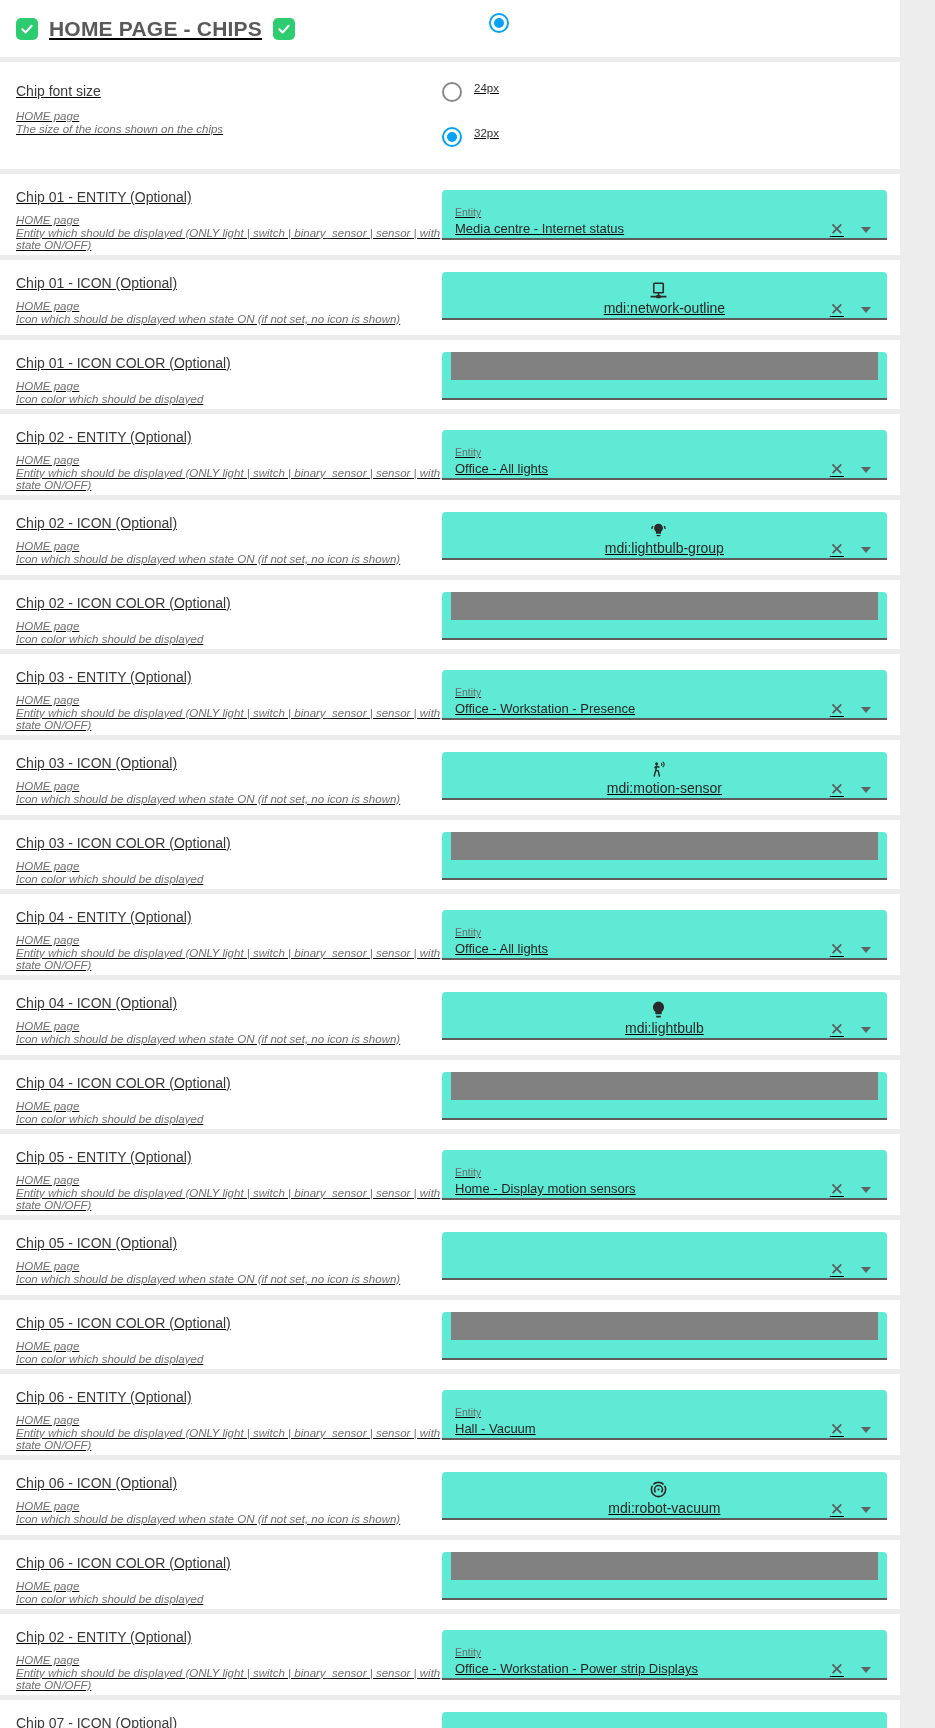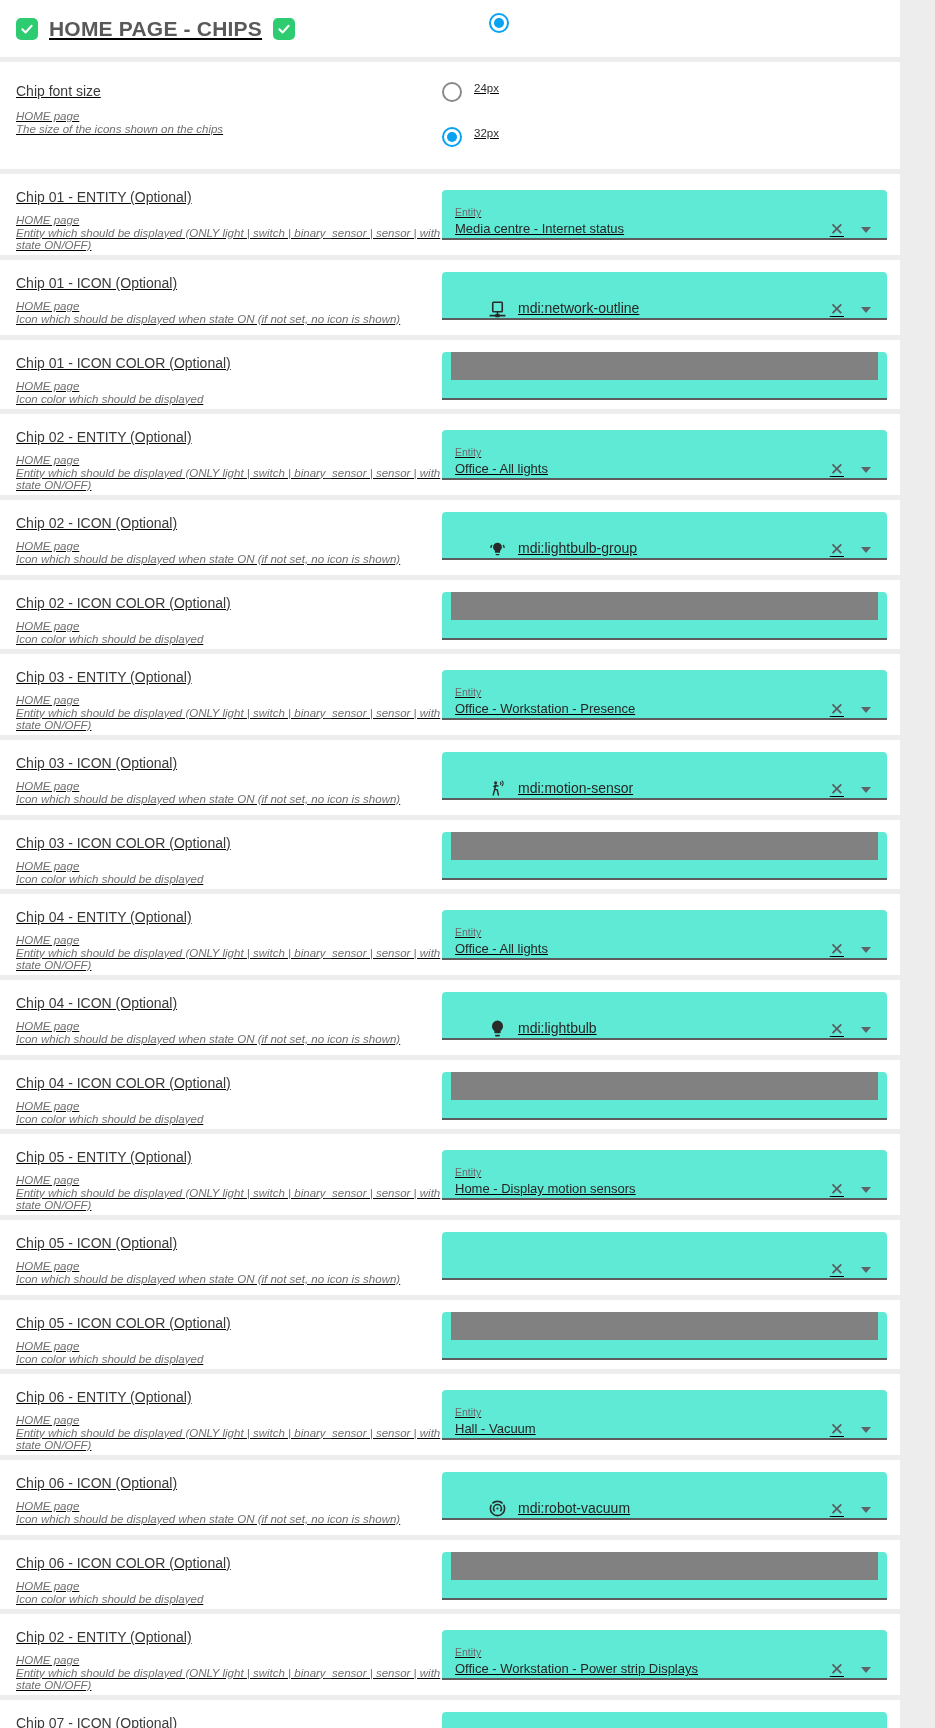--- a/index.html
+++ b/index.html
@@ -47,21 +47,21 @@
   .row-color{height:69px;}
 
   .field{background:#5eead4;border-radius:4px 4px 0 0;border-bottom:2px solid #5c5c5c;
          box-sizing:border-box;display:flex;align-items:flex-end;}
   .row-entity .field{height:50px;margin-top:16px;}
   .row-icon   .field{height:48px;margin-top:12px;}
   .row-color  .field{height:48px;margin-top:12px;display:block;}
 
   .f-main{flex:1;min-width:0;display:flex;}
   .row-entity .f-main{flex-direction:column;padding-left:13px;}
-  .row-icon   .f-main{align-items:center;padding-left:46px;}
+  .row-icon   .f-main{align-items:center;padding-left:46px;flex-direction:column;}
   .f-label{font-size:10.5px;color:#6b6b6b;line-height:13px;margin-top:2px;}
   .f-value{font-size:13px;color:#262626;line-height:19px;}
   .row-icon .f-value{font-size:14px;margin-left:11px;}
   .f-icon{width:19px;height:19px;flex:0 0 auto;display:inline-flex;}
   .f-icon svg{width:19px;height:19px;fill:#2a2a2a;}
 
   .controls{display:flex;align-items:center;padding-right:16px;flex:0 0 auto;}
   .clear-x{font-size:17px;color:#5a5a5a;line-height:1;cursor:default;}
   .dd{width:0;height:0;border-left:5px solid transparent;border-right:5px solid transparent;
       border-top:6px solid #5f6368;margin-left:17px;}

